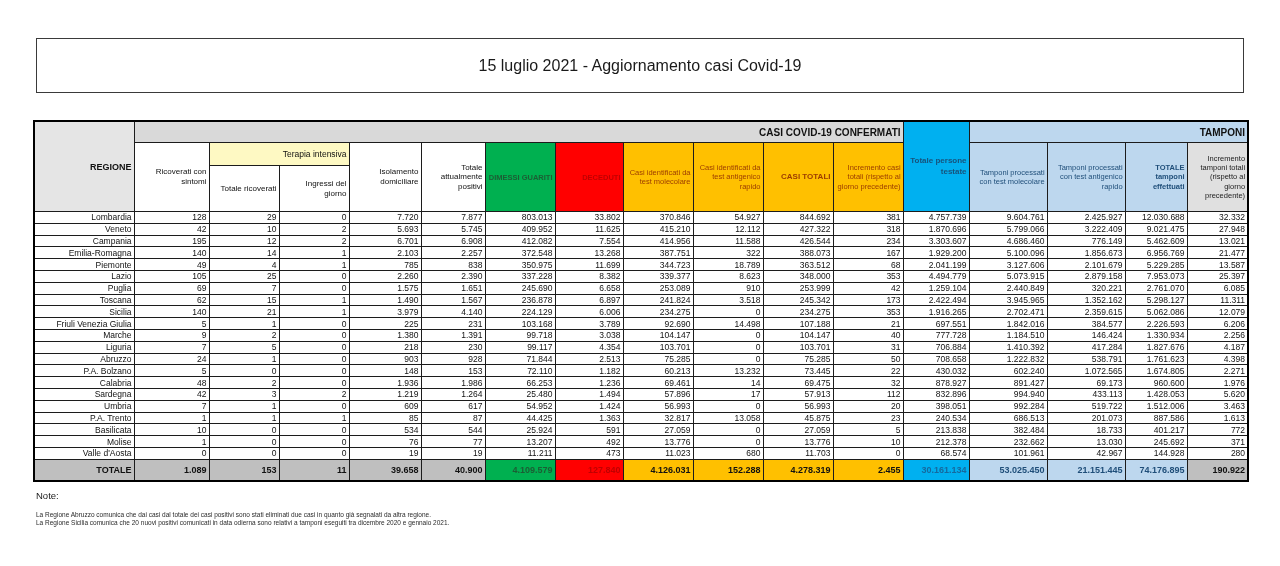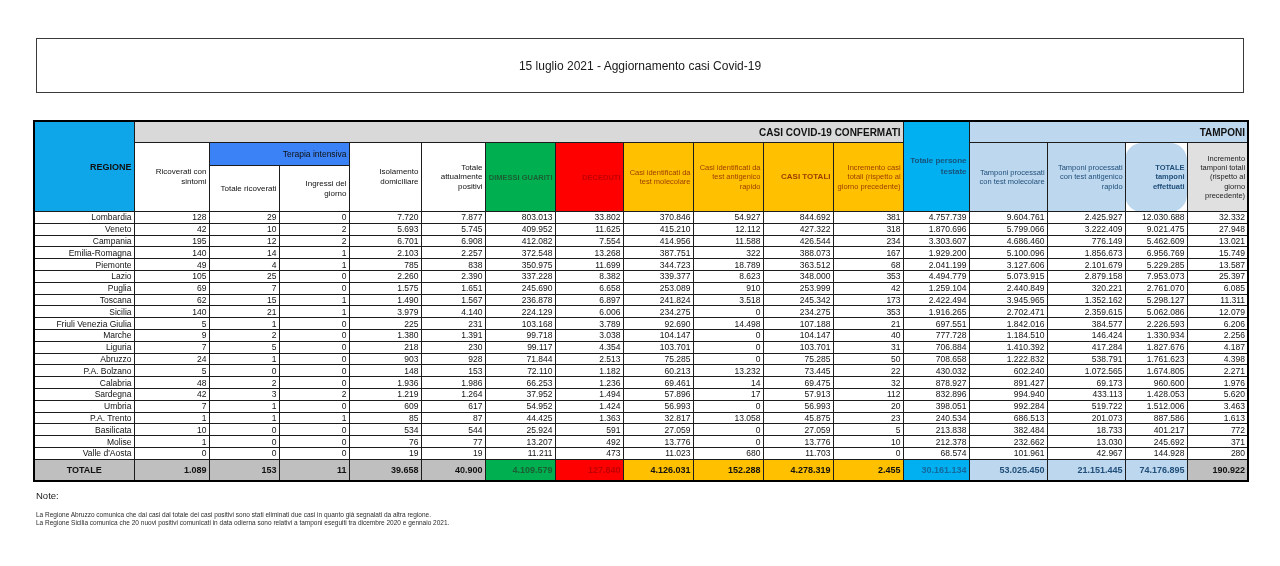--- a/index.html
+++ b/index.html
@@ -1,46 +1,46 @@
 <!DOCTYPE html>
 <html><head>
 <meta charset="utf-8">
 <style>
   html,body{margin:0;padding:0;background:#f5f5f5;}
   .page{position:relative;width:1280px;height:566px;background:#ffffff;
         font-family:"Liberation Sans",sans-serif;color:#111;overflow:hidden;}
   .title-box{position:absolute;left:36px;top:38px;width:1206px;height:53px;
         border:1.5px solid #3a3a3a;display:flex;flex-direction:column;
-        justify-content:space-evenly;align-items:center;font-size:12px;color:#1a1a1a;}
+        justify-content:space-evenly;align-items:center;font-size:16px;color:#1a1a1a;}
   table.covid{position:absolute;left:33px;top:120px;width:1214px;border-collapse:collapse;
         table-layout:fixed;border:2px solid #000;}
   table.covid th,table.covid td{border:1px solid #1c1c1c;overflow:hidden;padding:0 2px;}
   
   th{font-weight:normal;text-align:right;}
-  .h-regione{background:#0ea5e9;font-weight:bold;font-size:9px;}
+  .h-regione{background:#e5e5e5;font-weight:bold;font-size:9px;}
   .h-group{background:#d9d9d9;font-weight:bold;font-size:10px;height:20px;}
   .h-white{background:#ffffff;font-size:8px;line-height:1.2;}
-  .h-ti{background:#3b82f6;font-size:8.5px;height:22px;}
+  .h-ti{background:#fef9c3;font-size:8.5px;height:22px;}
   .h3 th{height:45px;}
   .h-green{background:#00b050;color:#1b5e34;font-weight:bold;font-size:7.5px;}
   .h-red{background:#ff0000;color:#c00000;font-weight:bold;font-size:7.5px;}
   .h-orange{background:#ffc000;color:#9c3d00;font-size:7.5px;line-height:1.25;}
   .h-orange.bold{font-weight:bold;font-size:8px;}
   .h-blue{background:#00b0f0;color:#17537c;font-weight:bold;font-size:8px;line-height:1.3;}
   .h-tamponi{background:#bdd7ee;font-weight:bold;font-size:10px;height:20px;margin-left:36px;}
   .h-lblue{background:#bdd7ee;color:#1f4e79;font-size:7.5px;line-height:1.25;}
-  .h-lblue.bold{font-weight:bold;border-radius:17px;}
+  .h-lblue.bold{font-weight:bold;}
   .h-graylight{background:#e0e0e0;color:#222;font-size:7.5px;line-height:1.25;}
   
   tbody td{height:10.8px;font-size:8.5px;line-height:10px;background:#fff;}
   td.region{text-align:right;padding-left:3px;}
   td.num{text-align:right;padding-right:3px;}
   
   .totale-row td{height:20px;font-size:9px;font-weight:bold;background:#bfbfbf;line-height:20px;}
-  .totale-row .t-label{text-align:center;margin-left:48px;}
+  .totale-row .t-label{text-align:right;margin-left:48px;}
   .t-green{background:#00b050 !important;color:#1b5e34;}
   .t-red{background:#ff0000 !important;color:#c00000;margin-top:32px;}
   .t-orange{background:#ffc000 !important;color:#111;}
   .t-blue{background:#00b0f0 !important;color:#15699e;}
   .t-lblue{background:#bdd7ee !important;color:#1f4e79;}
   
   .notes{position:absolute;left:36px;top:490px;width:1200px;}
   .notes-heading{font-size:9.5px;color:#1a1a1a;margin-bottom:10px;}
   .note-line{font-size:6.5px;line-height:8px;color:#2a2a2a;}
 </style>
@@ -169,21 +169,21 @@
           <td class="num">372.548</td>
           <td class="num">13.268</td>
           <td class="num">387.751</td>
           <td class="num">322</td>
           <td class="num">388.073</td>
           <td class="num">167</td>
           <td class="num">1.929.200</td>
           <td class="num">5.100.096</td>
           <td class="num">1.856.673</td>
           <td class="num">6.956.769</td>
-          <td class="num">15.749</td>
+          <td class="num">21.477</td>
         </tr>
         <tr>
           <td class="region">Piemonte</td>
           <td class="num">49</td>
           <td class="num">4</td>
           <td class="num">1</td>
           <td class="num">785</td>
           <td class="num">838</td>
           <td class="num">350.975</td>
           <td class="num">11.699</td>
@@ -387,21 +387,21 @@
           <td class="num">960.600</td>
           <td class="num">1.976</td>
         </tr>
         <tr>
           <td class="region">Sardegna</td>
           <td class="num">42</td>
           <td class="num">3</td>
           <td class="num">2</td>
           <td class="num">1.219</td>
           <td class="num">1.264</td>
-          <td class="num">37.952</td>
+          <td class="num">25.480</td>
           <td class="num">1.494</td>
           <td class="num">57.896</td>
           <td class="num">17</td>
           <td class="num">57.913</td>
           <td class="num">112</td>
           <td class="num">832.896</td>
           <td class="num">994.940</td>
           <td class="num">433.113</td>
           <td class="num">1.428.053</td>
           <td class="num">5.620</td>

